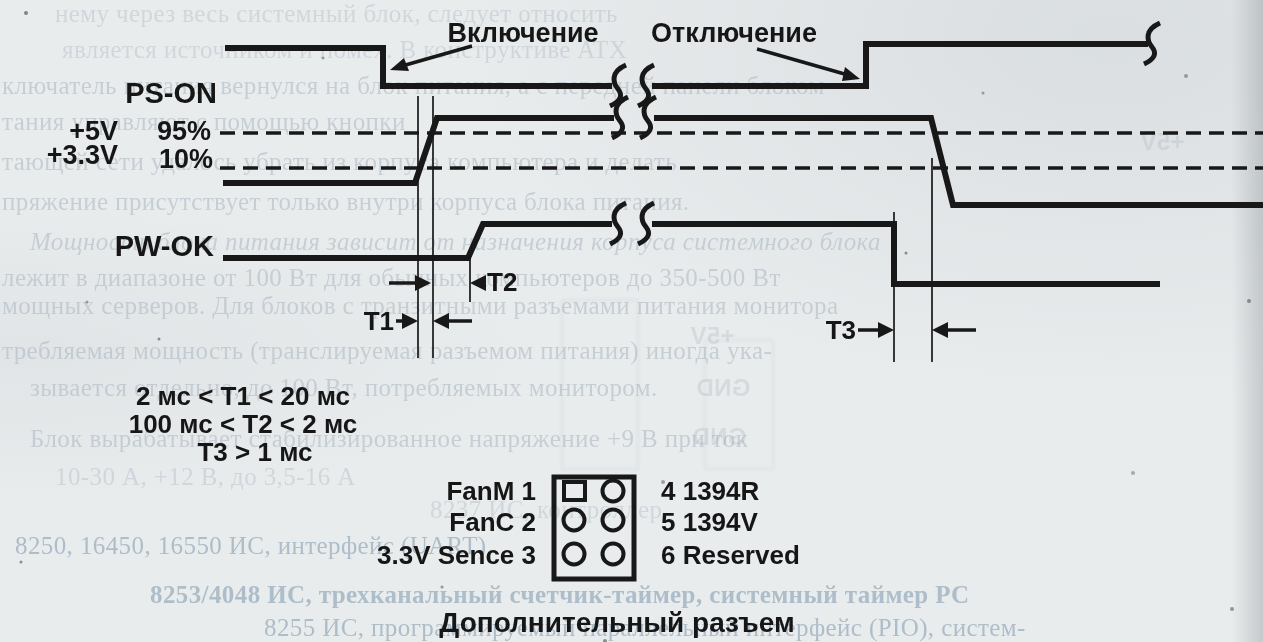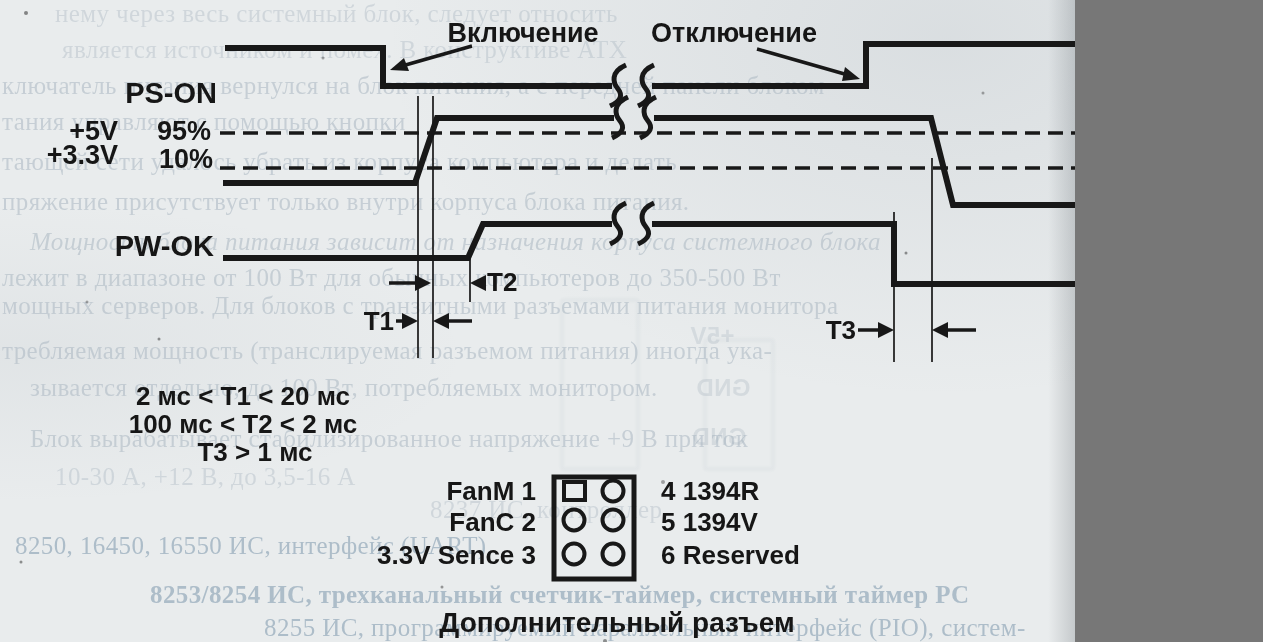--- a/index.html
+++ b/index.html
@@ -1,17 +1,17 @@
 <!DOCTYPE html>
 <html><head>
 <meta charset="utf-8">
 <style>
   html,body{margin:0;padding:0;background:#777;}
   #page{
-    position:relative; width:1075px; height:642px; overflow:hidden;
+    position:relative; width:1263px; height:642px; overflow:hidden;
     background:#e9eced;
     background-image:
       radial-gradient(ellipse at 88% 6%, rgba(125,138,150,.14), transparent 42%),
       radial-gradient(ellipse at 2% 55%, rgba(125,138,150,.08), transparent 30%),
       linear-gradient(to right, rgba(0,0,0,0) 97.5%, rgba(90,98,104,.25) 100%);
     font-family:"Liberation Sans", sans-serif;
   }
   
   .ghost{
     position:absolute; white-space:nowrap;
@@ -66,21 +66,21 @@
     <div class="ghost t2" style="left:2px;top:188px">пряжение присутствует только внутри корпуса блока питания.</div>
     <div class="ghost t2 it" style="left:30px;top:228px">Мощность блока питания зависит от назначения корпуса системного блока</div>
     <div class="ghost t2" style="left:2px;top:264px">лежит в диапазоне от 100 Вт для обычных компьютеров до 350-500 Вт</div>
     <div class="ghost t2" style="left:2px;top:292px">мощных серверов. Для блоков с транзитными разъемами питания монитора</div>
     <div class="ghost t2" style="left:2px;top:337px">требляемая мощность (транслируемая разъемом питания) иногда ука-</div>
     <div class="ghost t2" style="left:30px;top:374px">зывается отдельно, до 100 Вт, потребляемых монитором.</div>
     <div class="ghost t2" style="left:30px;top:425px">Блок вырабатывает стабилизированное напряжение +9 В при ток</div>
     <div class="ghost t1" style="left:55px;top:463px">10-30 А, +12 В, до 3,5-16 А</div>
     <div class="ghost t1" style="left:430px;top:496px">8237 ИС, контроллер</div>
     <div class="ghost t3" style="left:15px;top:532px">8250, 16450, 16550 ИС, интерфейс (UART)</div>
-    <div class="ghost t3 bold" style="left:150px;top:581px">8253/8254 ИС, трехканальный счетчик-таймер, системный таймер PC</div>
+    <div class="ghost t3 bold" style="left:150px;top:581px">8253/4048 ИС, трехканальный счетчик-таймер, системный таймер PC</div>
     <div class="ghost t3" style="left:264px;top:614px">8255 ИС, программируемый параллельный интерфейс (PIO), систем-</div>
 
     <div class="ghost mirror" style="left:690px;top:322px;font-size:24px">+5V</div>
     <div class="ghost mirror" style="left:696px;top:374px;font-size:24px">GND</div>
     <div class="ghost mirror" style="left:692px;top:423px;font-size:24px">GND</div>
     <div class="ghost mirror" style="left:1140px;top:128px;font-size:24px">+5V</div>
 
     <div class="ghost-rect" style="left:560px;top:298px;width:72px;height:165px"></div>
     <div class="ghost-rect" style="left:703px;top:338px;width:64px;height:125px"></div>
   </div>

